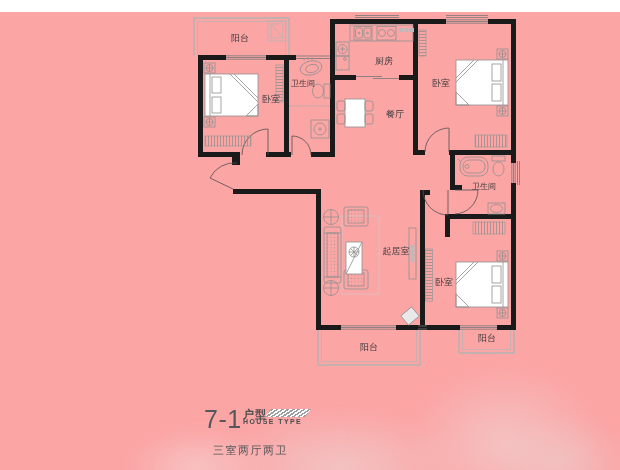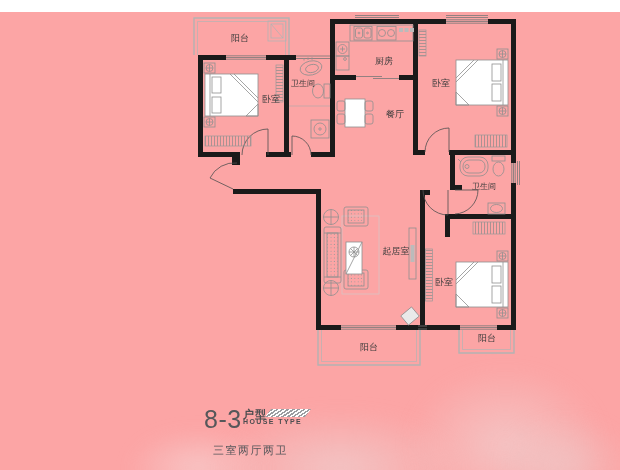--- a/index.html
+++ b/index.html
@@ -268,19 +268,19 @@
       <text x="395" y="105">餐厅</text>
       <text x="441" y="74">卧室</text>
       <text x="484" y="177" font-size="8">卫生间</text>
       <text x="396" y="242">起居室</text>
       <text x="444" y="273">卧室</text>
       <text x="369" y="338">阳台</text>
       <text x="487" y="329">阳台</text>
     </g>
   </svg>
 
-  <div class="title-number">8-3</div>
+  <div class="title-number">7-1</div>
   <div class="title-cn">户型</div>
   <div class="title-hatch"></div>
   <div class="title-en">HOUSE TYPE</div>
   <div class="title-spec">三室两厅两卫</div>
 
 </div>
 
 </body></html>

